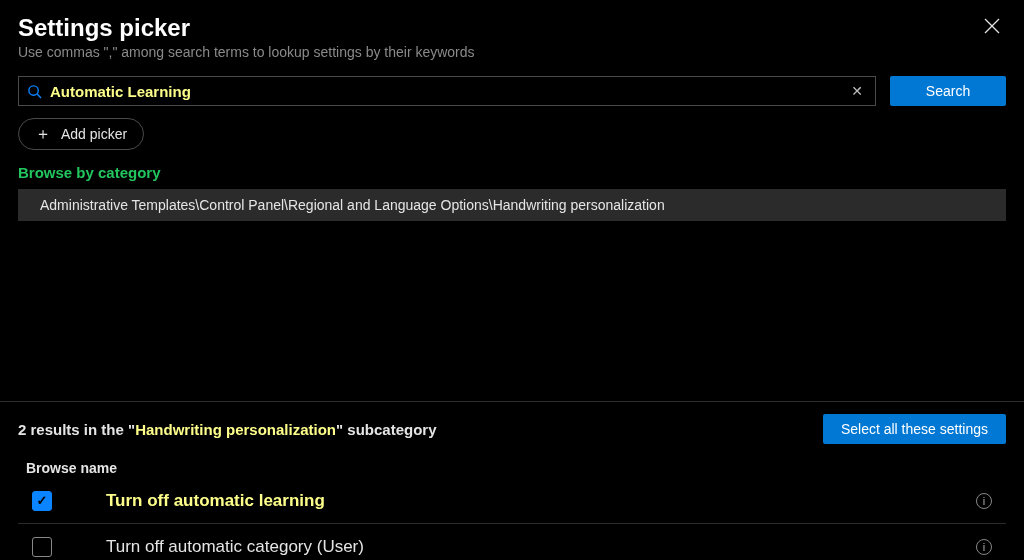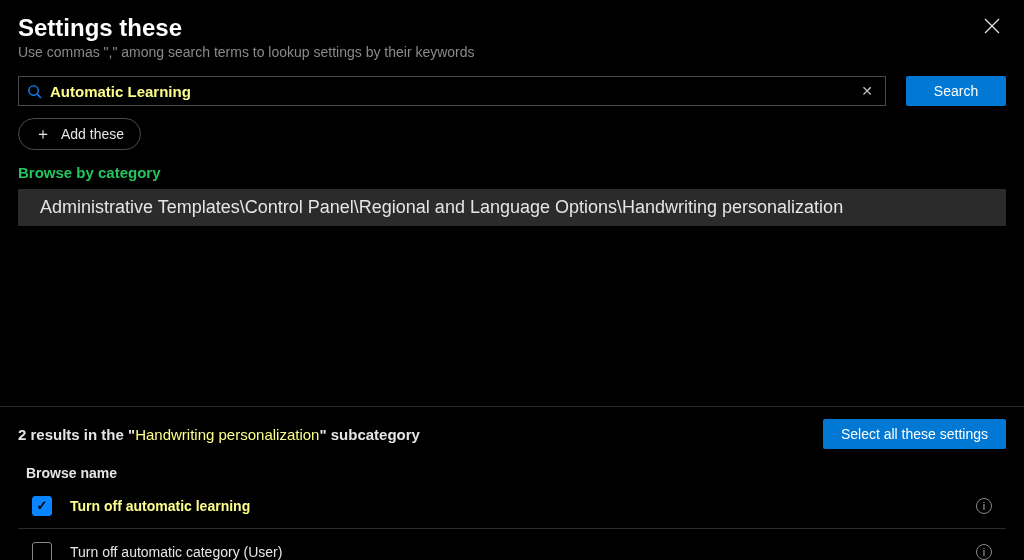--- a/index.html
+++ b/index.html
@@ -10,21 +10,21 @@
     color: #e5e5e5;
     font-family: "Segoe UI", -apple-system, sans-serif;
     font-size: 14px;
     overflow: hidden;
   }
   .panel { padding: 14px 18px; }
   .header-row { display: flex; align-items: flex-start; justify-content: space-between; }
   .title { font-size: 24px; font-weight: 600; color: #fff; }
   .subtitle { color: #8a8a8a; font-size: 14px; margin-top: 2px; }
   .close-x { color: #e5e5e5; font-size: 18px; cursor: pointer; padding: 4px 6px; }
-  .search-row { display: flex; gap: 20px; margin-top: 16px; }
+  .search-row { display: flex; gap: 14px; margin-top: 16px; }
   .search-box {
     flex: 1 1 auto;
     display: flex;
     align-items: center;
     border: 1px solid #4a4a4a;
     height: 30px;
     padding: 0 8px;
     background: #000;
   }
   .search-box svg { flex: 0 0 auto; }
@@ -34,21 +34,21 @@
     background: transparent;
     border: none;
     outline: none;
     color: #feff8a;
     font-size: 15px;
     font-weight: 600;
   }
   .clear-x { color: #bdbdbd; font-size: 14px; cursor: pointer; padding: 0 4px; }
   .search-btn {
     flex: 0 0 auto;
-    width: 100px;
+    width: 116px;
     height: 30px;
     background: #0078d4;
     color: #fff;
     border: none;
     font-size: 14px;
     cursor: pointer;
     border-radius: 2px;
   }
   .add-filter {
     display: inline-flex;
@@ -62,29 +62,29 @@
     cursor: pointer;
     color: #e5e5e5;
   }
   .plus { font-size: 16px; line-height: 1; }
   .browse-label { font-weight: 600; color: #22c55e; margin-top: 14px; font-size: 15px; }
   .breadcrumb-bar {
     margin-top: 8px;
     background: #2b2b2b;
     padding: 8px 22px;
     color: #e5e5e5;
-    font-size: 18px;
+    font-size: 14px;
   }
   .divider { border-top: 1px solid #2b2b2b; margin: 180px -18px 0; }
   .results-row {
     display: flex; align-items: center; justify-content: space-between;
     margin-top: 12px;
   }
   .results-text { font-weight: 600; font-size: 15px; }
-  .results-text .hl-term { color: #feff8a; font-weight: 400; }
+  .results-text .hl-term { color: #feff8a; font-weight: 700; }
   .select-all {
     background: #0078d4; color: #fff; border: none;
     height: 30px; padding: 0 18px; font-size: 14px;
     cursor: pointer; border-radius: 2px;
   }
   .col-header { font-weight: 600; color: #e5e5e5; margin: 16px 0 2px 8px; font-size: 14px; }
   .row {
     display: flex; align-items: center;
     height: 46px;
     border-bottom: 1px solid #2b2b2b;
@@ -95,39 +95,39 @@
     width: 20px; height: 20px;
     border: 1px solid #888;
     border-radius: 3px;
     margin: 0 18px 0 8px;
     display: flex; align-items: center; justify-content: center;
     cursor: pointer;
     flex: 0 0 auto;
   }
   .chk.checked { background: #0a84ff; border-color: #0a84ff; }
   .chk.checked::after { content: "✓"; color: #000; font-size: 13px; font-weight: 700; }
-  .row-label { flex: 1 1 auto; font-size: 14px; }
+  .row-label { flex: 1 1 auto; font-size: 17px; margin-left: 36px; }
   .row-label.em { color: #feff8a; font-weight: 600; }
   .info {
     width: 16px; height: 16px;
     border: 1px solid #888; border-radius: 50%;
     display: flex; align-items: center; justify-content: center;
     font-size: 11px; color: #aaa;
     margin-right: 8px;
     cursor: pointer;
   }
 </style>
 </head>
 <body>
 
 <div class="panel">
 
   <div class="header-row">
     <div>
-      <div class="title">Settings these</div>
+      <div class="title">Settings picker</div>
       <div class="subtitle">Use commas "," among search terms to lookup settings by their keywords</div>
     </div>
     <div class="close-x">
       <svg width="16" height="16" viewBox="0 0 16 16">
         <line x1="1" y1="1" x2="15" y2="15" stroke="#e5e5e5" stroke-width="1.2"></line>
         <line x1="15" y1="1" x2="1" y2="15" stroke="#e5e5e5" stroke-width="1.2"></line>
       </svg>
     </div>
   </div>
 
@@ -138,21 +138,21 @@
         <line x1="11" y1="11" x2="15" y2="15" stroke="#0a84ff" stroke-width="1.5"></line>
       </svg>
       <input class="search-term" value="Automatic Learning" style="">
       <span class="clear-x">✕</span>
     </div>
     <button class="search-btn">Search</button>
   </div>
 
   <div class="add-filter">
     <span class="plus">＋</span>
-    <span>Add these</span>
+    <span>Add picker</span>
   </div>
 
   <div class="browse-label">Browse by category</div>
 
   <div class="breadcrumb-bar">Administrative Templates\Control Panel\Regional and Language Options\Handwriting personalization</div>
 
   <div class="divider"></div>
 
   <div class="results-row">
     <div class="results-text">

